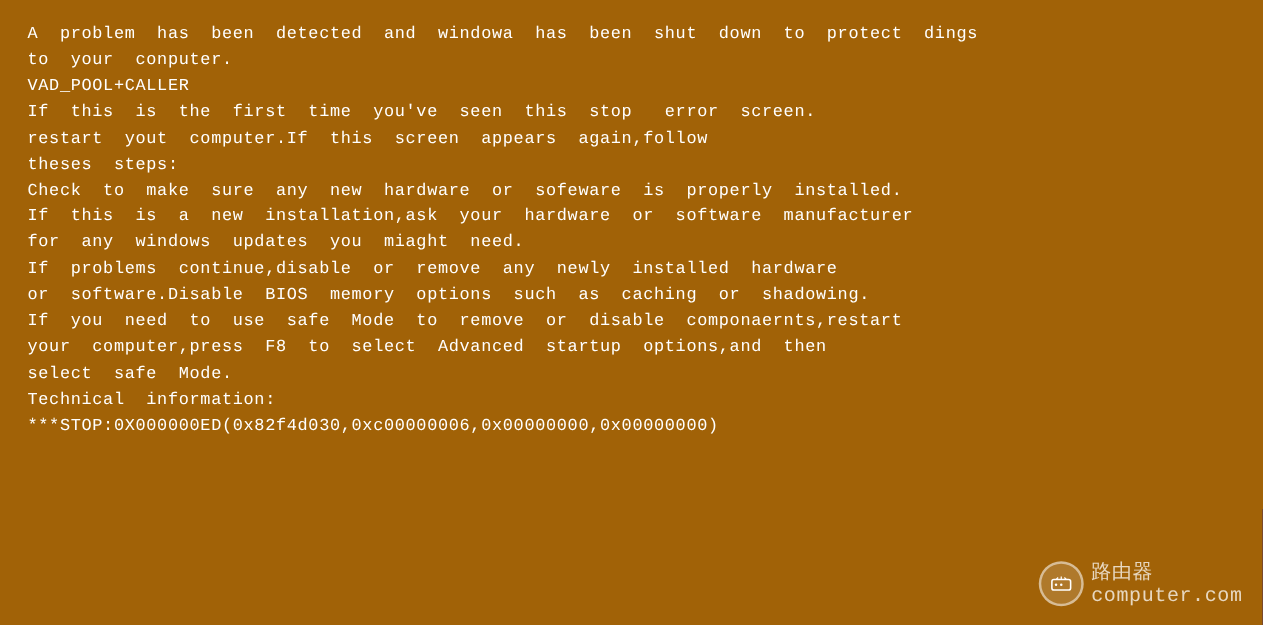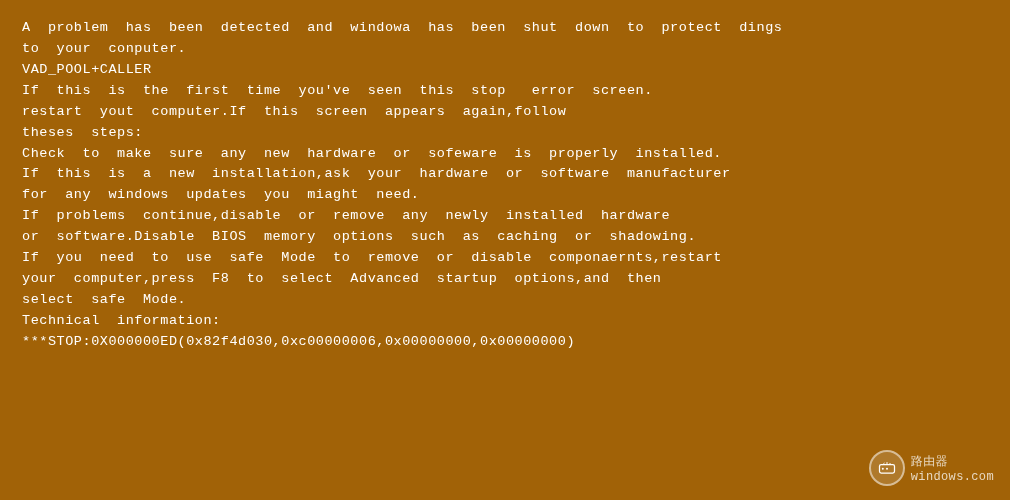--- a/index.html
+++ b/index.html
@@ -54,21 +54,21 @@
       justify-content: center;
     }
 
     .watermark-icon svg {
       width: 20px;
       height: 20px;
     }
 
     .watermark-text {
       font-family: 'Courier New', Courier, monospace;
-      font-size: 12px;
+      font-size: 16px;
       color: rgba(255,255,255,0.75);
       letter-spacing: 0.03em;
     }
   </style>
 </head>
 <body>
 
 <div class="screen">
   <div class="bsod-text" id="bsod-lines">A  problem  has  been  detected  and  windowa  has  been  shut  down  to  protect  dings
 to  your  conputer.
@@ -93,16 +93,16 @@
         <rect x="3" y="8" width="18" height="10" rx="2" stroke="white" stroke-width="1.5" fill="none"></rect>
         <circle cx="7" cy="13" r="1.2" fill="white"></circle>
         <circle cx="12" cy="13" r="1.2" fill="white"></circle>
         <line x1="9" y1="6" x2="7" y2="8" stroke="white" stroke-width="1.2"></line>
         <line x1="15" y1="6" x2="17" y2="8" stroke="white" stroke-width="1.2"></line>
         <line x1="12" y1="5" x2="12" y2="8" stroke="white" stroke-width="1.2"></line>
       </svg>
     </div>
     <div>
       <div class="watermark-text">路由器</div>
-      <div class="watermark-text">windows.com</div>
+      <div class="watermark-text">computer.com</div>
     </div>
   </div>
 </div>
 
 </body></html>

